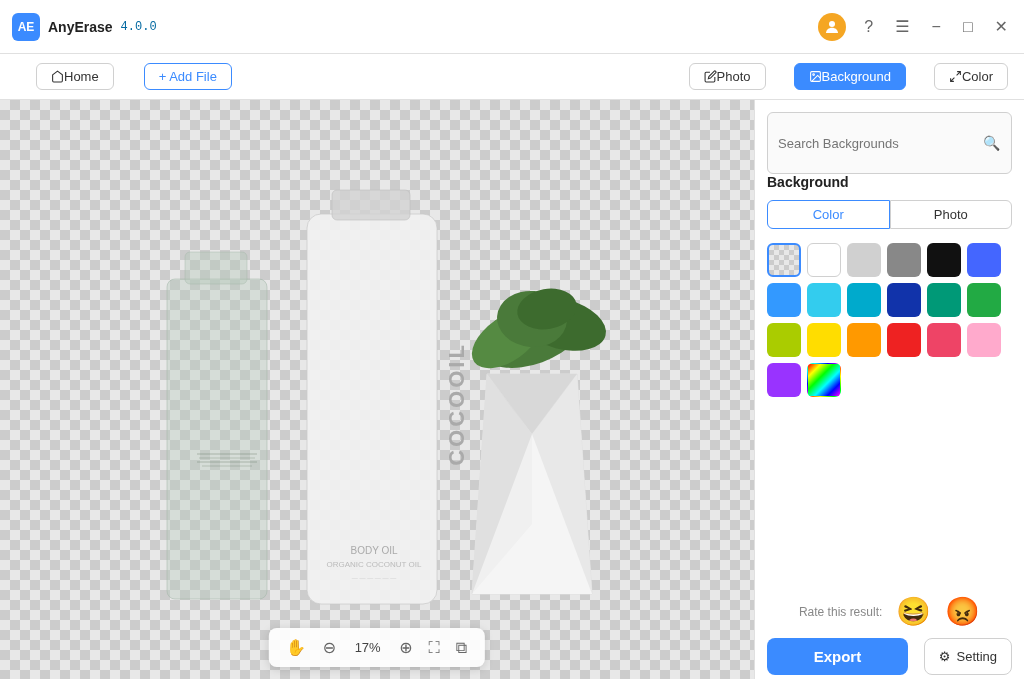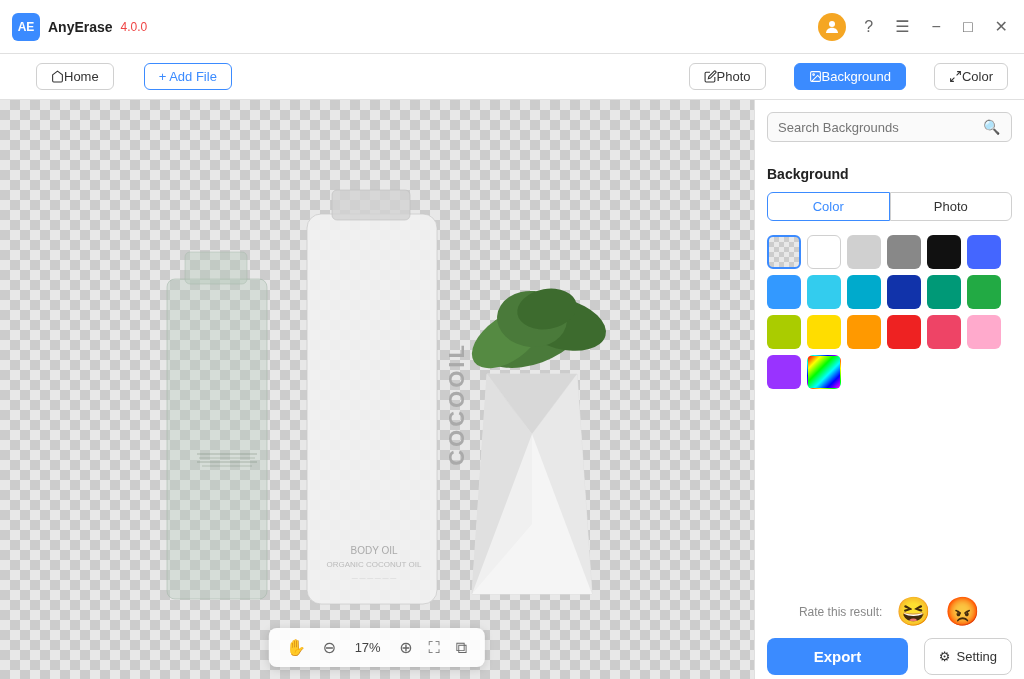--- a/index.html
+++ b/index.html
@@ -11,21 +11,21 @@
       background: #fff; height: 54px; padding: 0 12px;
       border-bottom: 1px solid #e0e0e0;
     }
     #titlebar-left { display: flex; align-items: center; gap: 8px; }
     #app-logo {
       width: 28px; height: 28px; background: #3b8bff; border-radius: 6px;
       display: flex; align-items: center; justify-content: center;
       color: #fff; font-weight: bold; font-size: 12px;
     }
     #app-title { font-size: 14px; font-weight: 600; color: #222; }
-    #app-version { font-size: 12px; color: #ef4444; }
+    #app-version { font-size: 12px; color: #0369a1; font-family: Liberation Mono, monospace; }
     #titlebar-right { display: flex; align-items: center; gap: 14px; }
     .win-btn { background: none; border: none; cursor: pointer; color: #666; font-size: 16px; padding: 2px 4px; }
     #profile-icon {
       width: 28px; height: 28px; border-radius: 50%; background: #f5a623;
       display: flex; align-items: center; justify-content: center; cursor: pointer;
     }
 
     
     #toolbar {
       display: flex; align-items: center; justify-content: space-between;
@@ -76,21 +76,21 @@
     .zoom-level { font-size: 13px; color: #444; min-width: 35px; text-align: center; }
 
     
     #right-panel {
       width: 270px; background: #fff; border-left: 1px solid #e0e0e0;
       display: flex; flex-direction: column; padding: 12px;
     }
     #search-box {
       display: flex; align-items: center;
       border: 1px solid #d0d0d0; border-radius: 6px;
-      padding: 6px 10px; margin-bottom: 24px; background: #fafafa;
+      padding: 22px 10px; margin-bottom: 0; background: #fafafa;
     }
     #search-input {
       flex: 1; border: none; background: transparent; font-size: 13px;
       color: #333; outline: none;
     }
     #search-icon-wrap { color: #999; font-size: 14px; }
 
     #bg-section-title { font-size: 14px; font-weight: 600; color: #222; margin-bottom: 10px; }
 
     #tab-row { display: flex; gap: 0; margin-bottom: 14px; }

